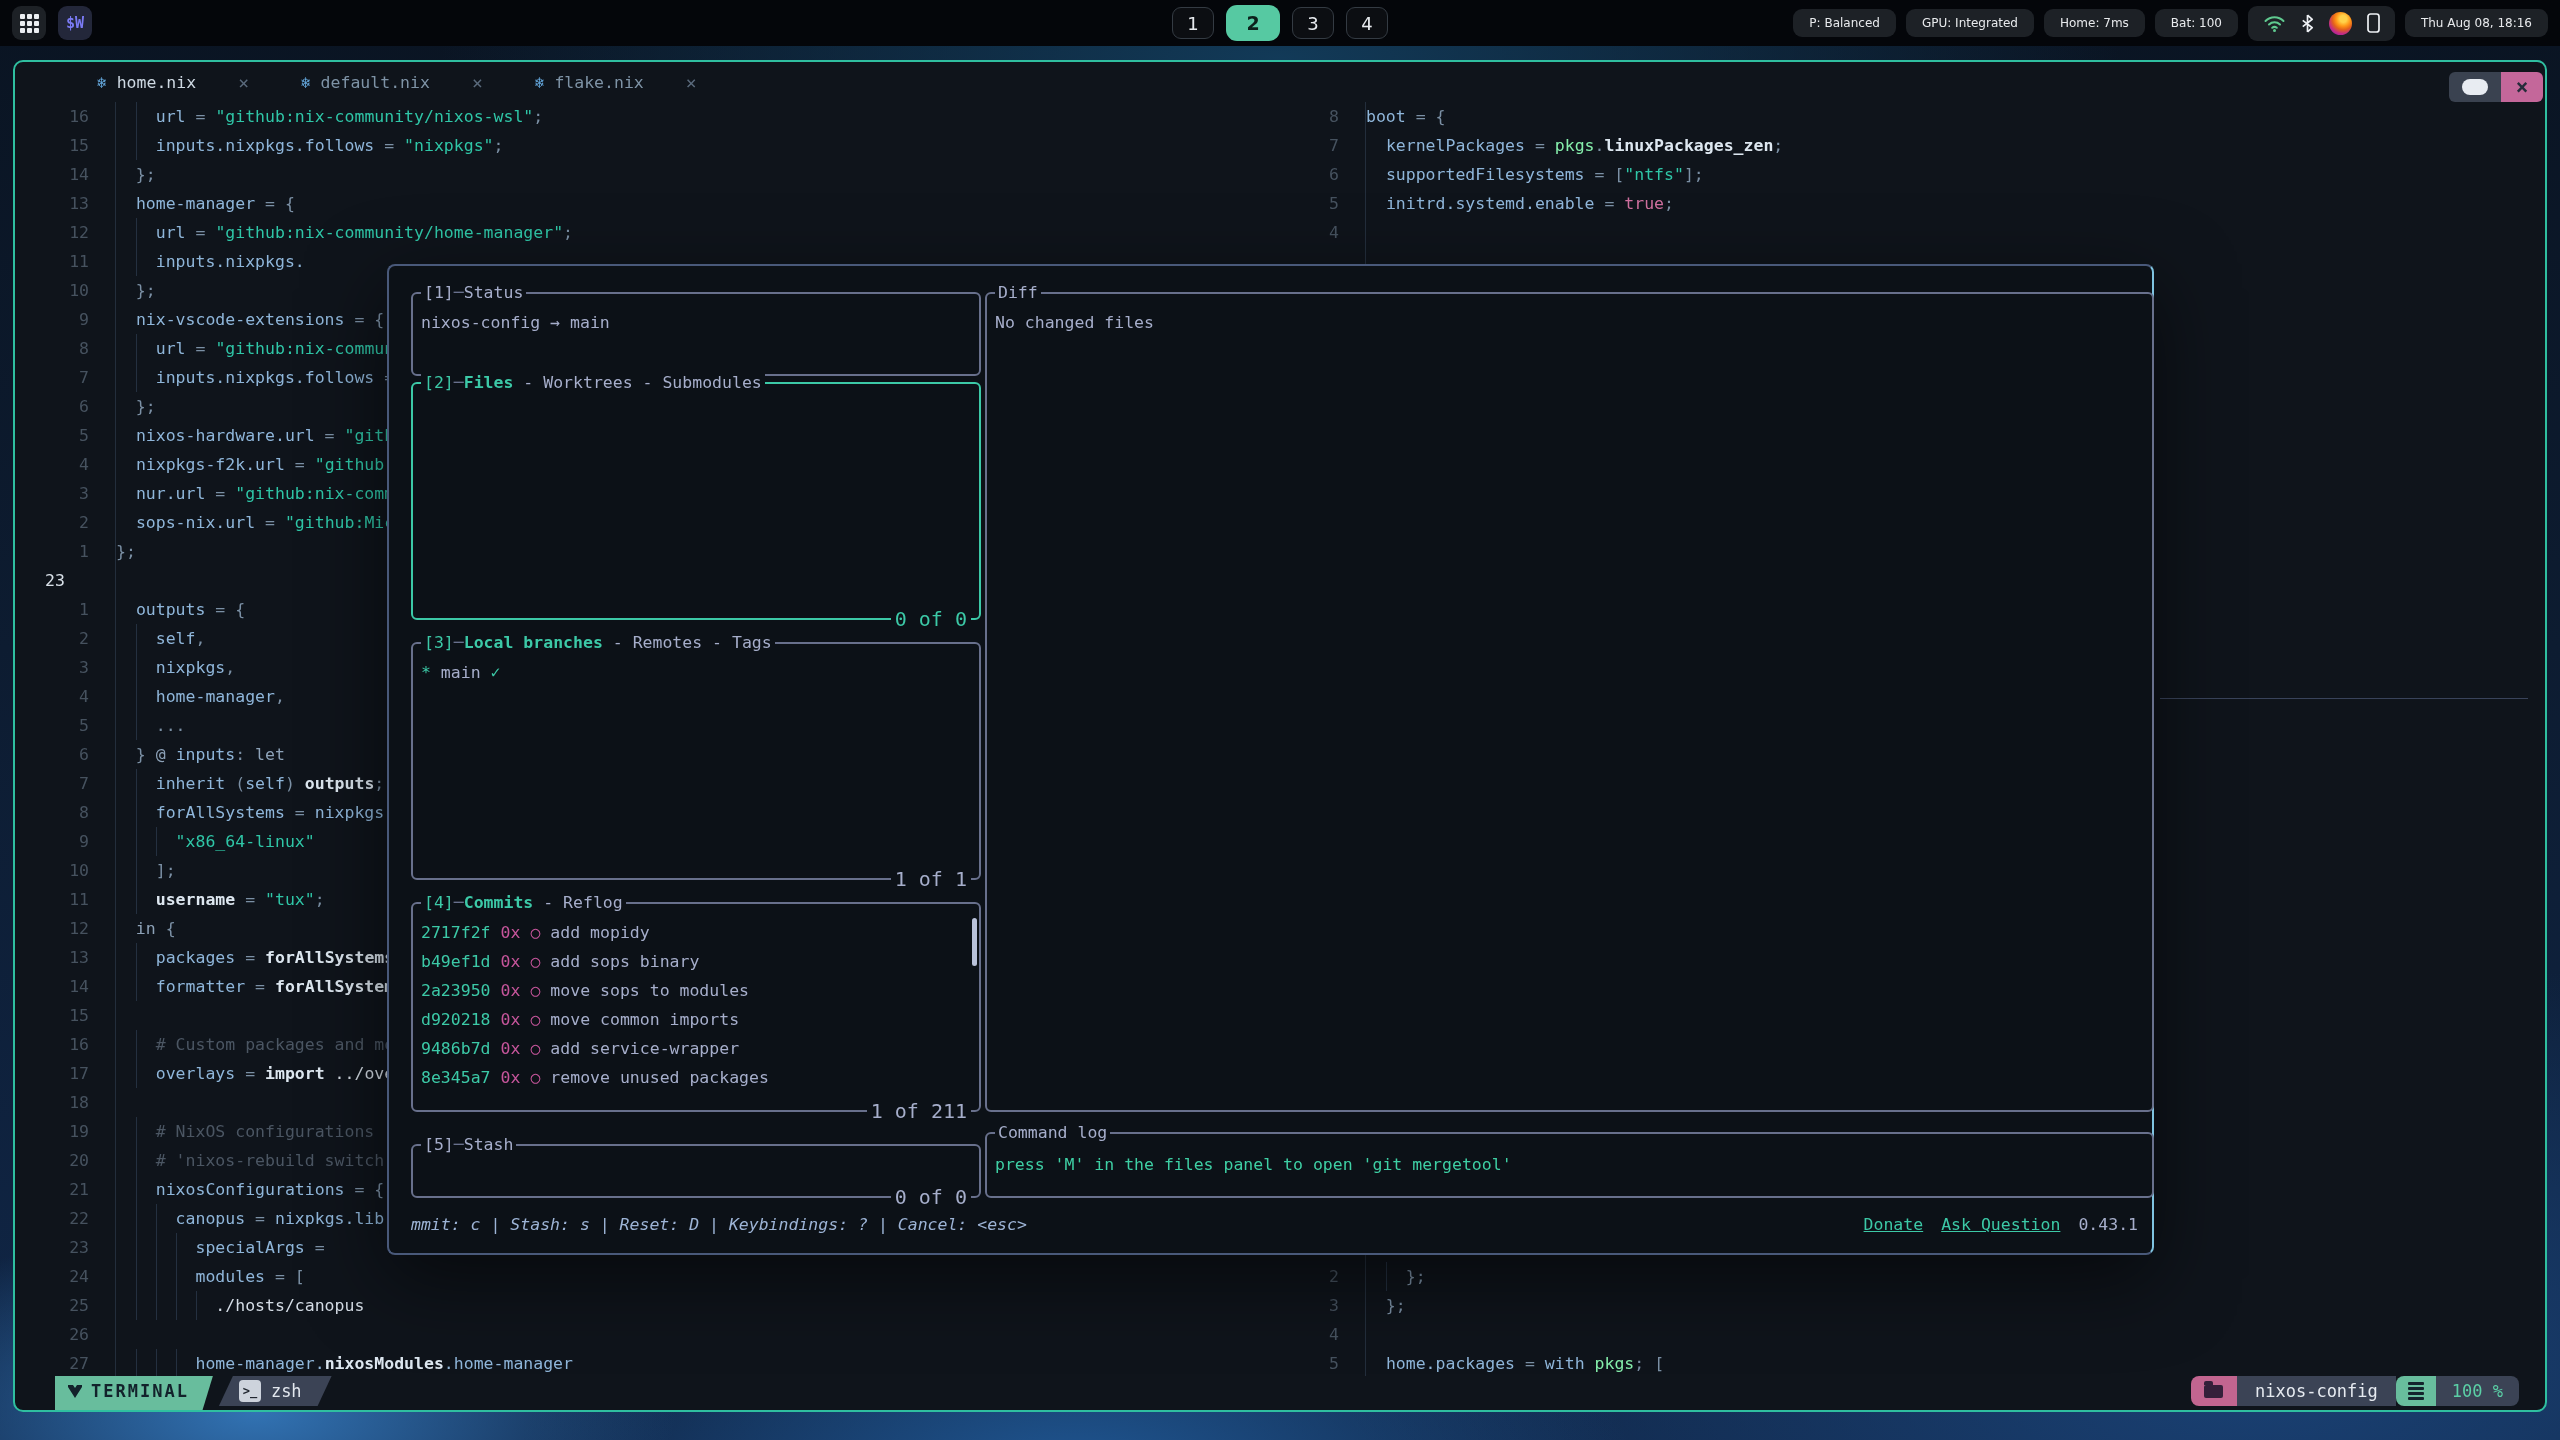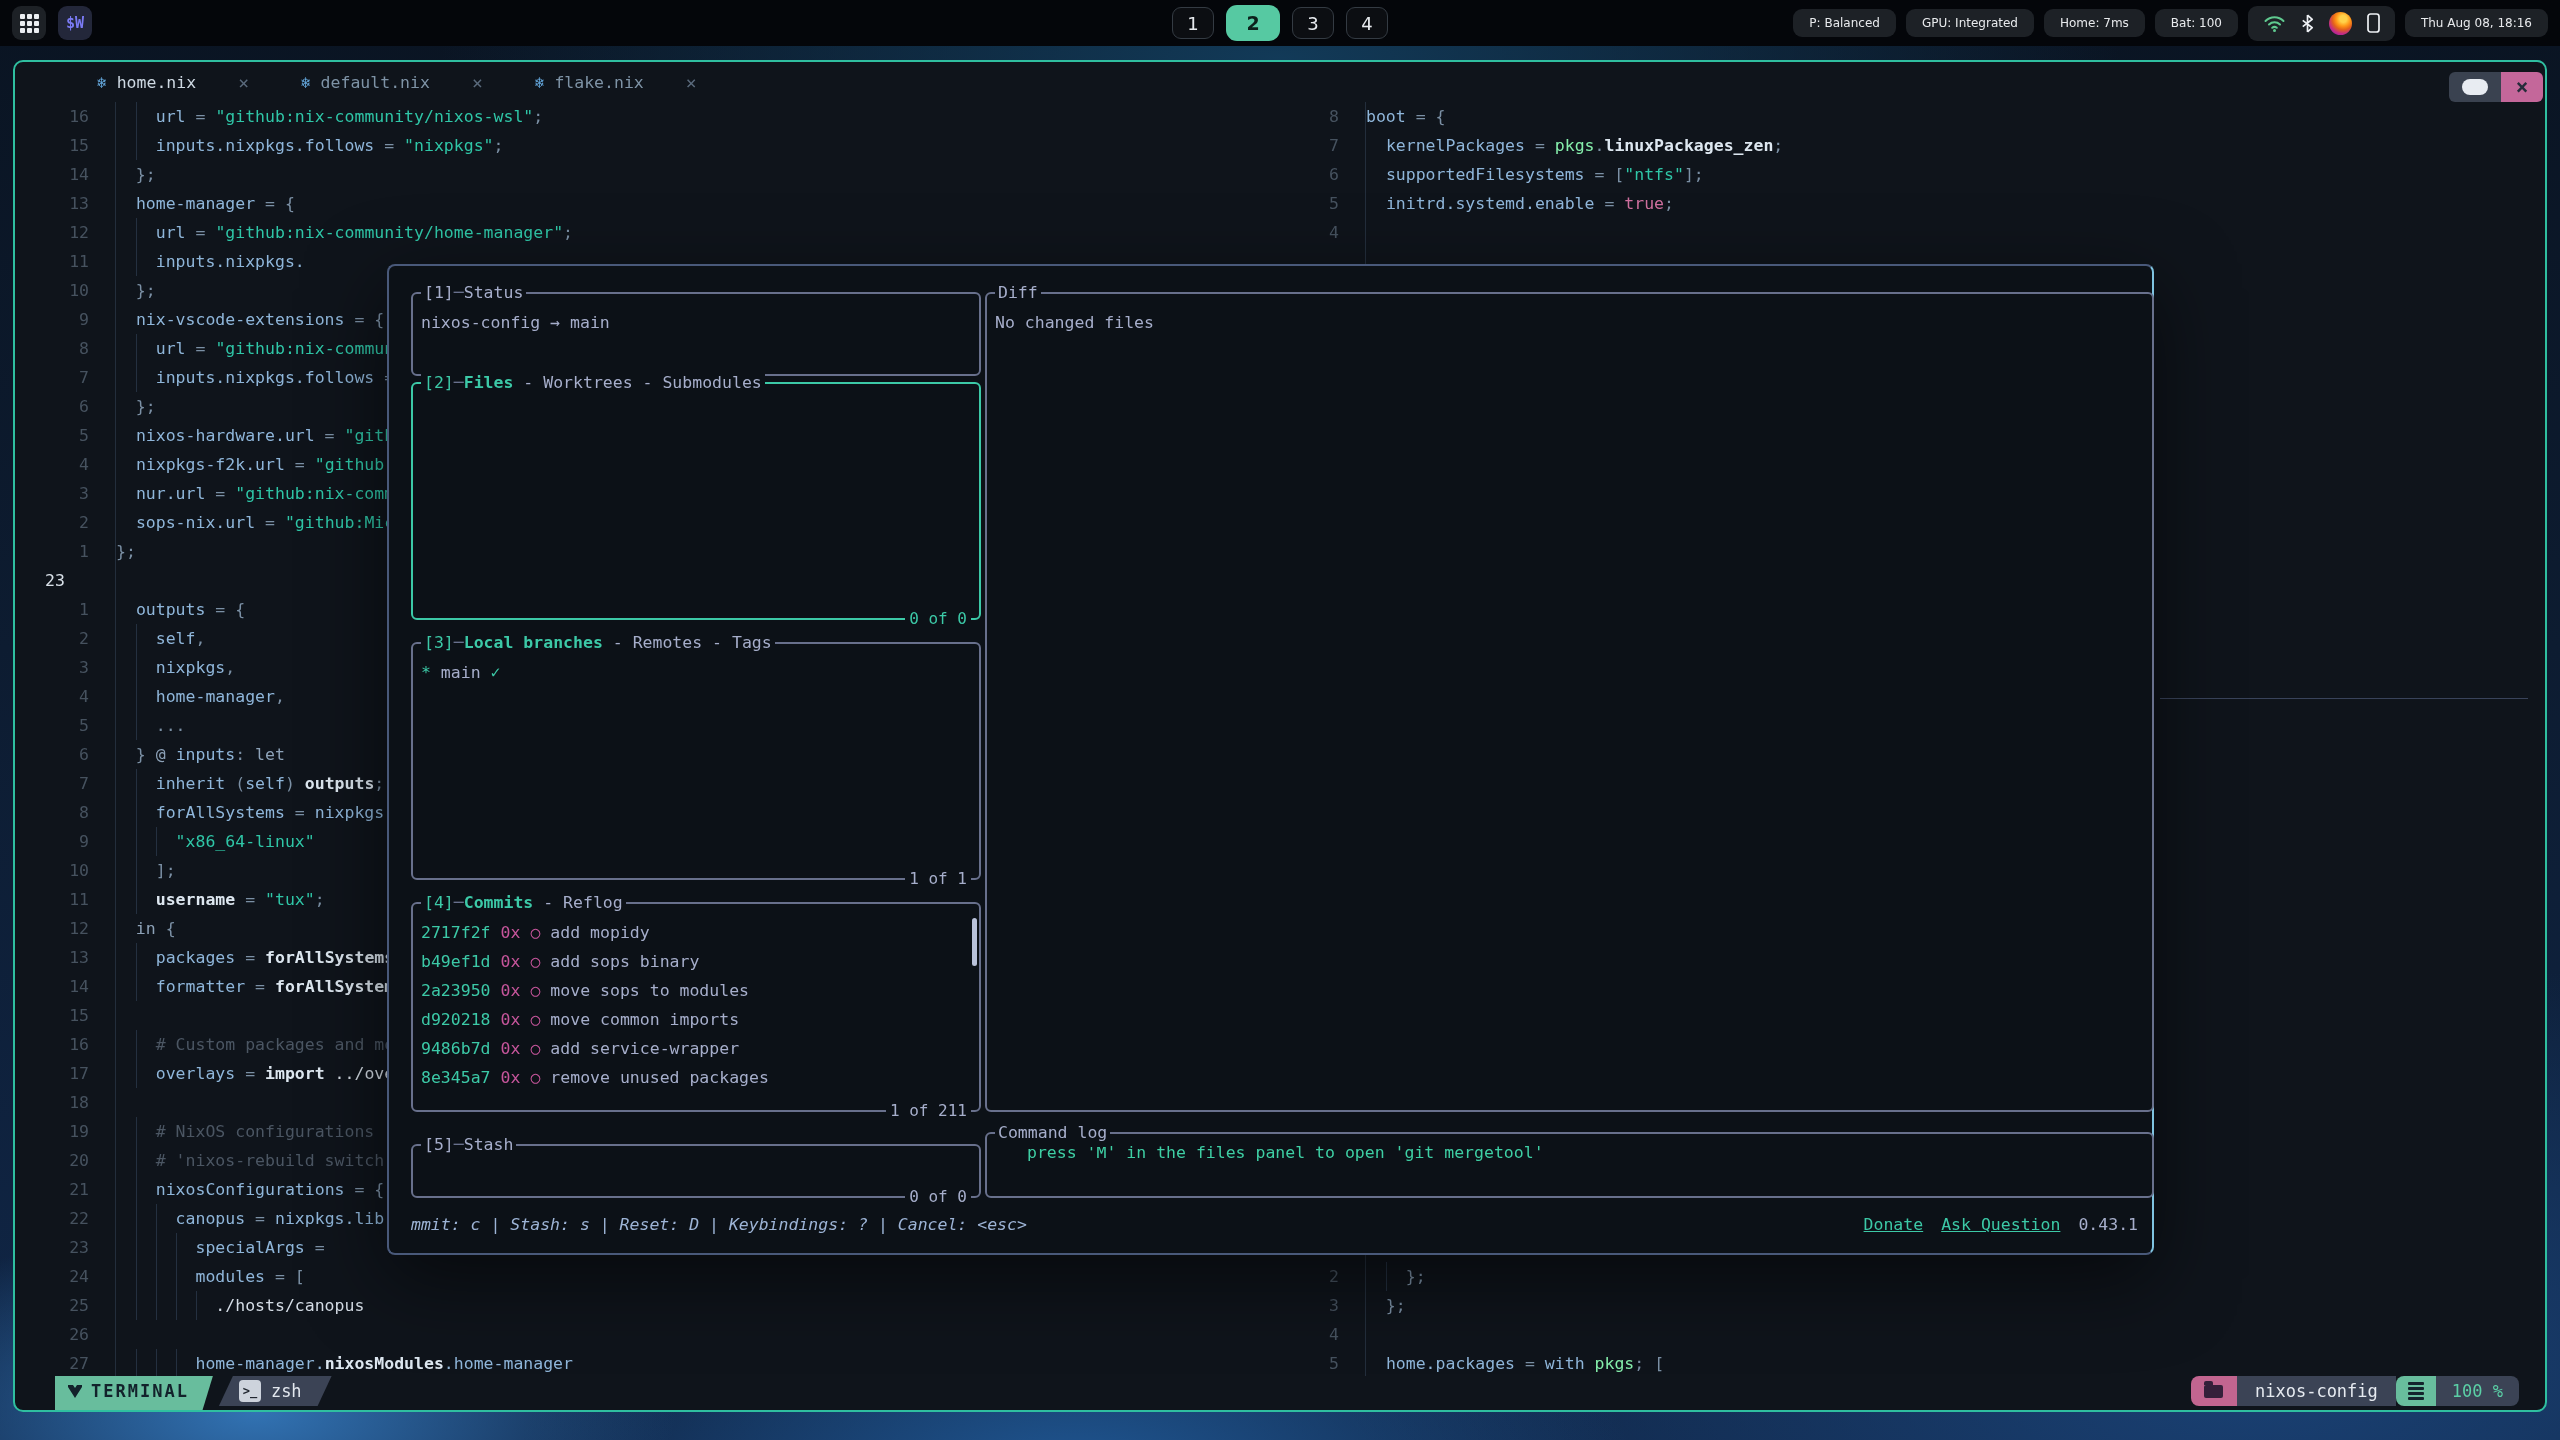--- a/index.html
+++ b/index.html
@@ -77,21 +77,21 @@
   .p-diff{left:596px;top:26px;width:1165px;height:816px;}
   .p-cmdlog{left:596px;top:866px;width:1165px;height:62px;}
   .lg-title{position:absolute;top:-15px;left:8px;height:28px;line-height:28px;background:#0c1117;
     display:flex;white-space:pre;padding:0 3px;}
   .lg-key,.lg-name{color:#a6aecb;}
   .lg-dash{color:#68708c;}
   .hl .lg-key{color:#3cc9a7;}
   .hl .lg-name{color:#3cc9a7;font-weight:bold;}
   .lg-extra{color:#a6aecb;}
   .lg-count{position:absolute;bottom:-15px;right:8px;height:28px;line-height:28px;background:#0c1117;
-    padding:0 4px;color:#a6aecb;font-size:16px;}
+    padding:0 4px;color:#a6aecb;font-size:20px;}
   .lg-count.teal{color:#3cc9a7;}
   .lg-content{padding:14px 10px 0 8px;line-height:29px;color:#a6aecb;white-space:pre;}
   .lg-teal{color:#3cc9a7;}
   .lg-green{color:#3ecfa4;}
   .commit{display:flex;height:29px;line-height:29px;padding:0 8px;}
   .c-hash{color:#3cc9a7;margin-right:10px;text-align:right;}
   .c-auth{color:#c6559b;margin-right:10px;}
   .c-graph{color:#c6559b;margin-right:10px;}
   .c-msg{color:#a6aecb;}
   .lg-scroll{position:absolute;right:2px;top:14px;width:5px;height:48px;background:#b9c2da;border-radius:3px;}
@@ -628,21 +628,21 @@
       <div class="lg-count">0 of 0</div>
     </div>
 
     <div class="lg-panel p-diff">
       <div class="lg-title"><span class="lg-name">Diff</span></div>
       <div class="lg-content">No changed files</div>
     </div>
 
     <div class="lg-panel p-cmdlog">
       <div class="lg-title"><span class="lg-name">Command log</span></div>
-      <div class="lg-content lg-green" style="padding-top:4px;margin-left:32px;">press 'M' in the files panel to open 'git mergetool'</div>
+      <div class="lg-content lg-green" style="padding-top:16px;">press 'M' in the files panel to open 'git mergetool'</div>
     </div>
 
     <div class="lg-bottom">
       <span class="lg-keys">mmit: c | Stash: s | Reset: D | Keybindings: ? | Cancel: &lt;esc&gt;</span>
       <span class="lg-links">
         <a class="lg-link">Donate</a>
         <a class="lg-link">Ask Question</a>
         <span class="lg-ver">0.43.1</span>
       </span>
     </div>

